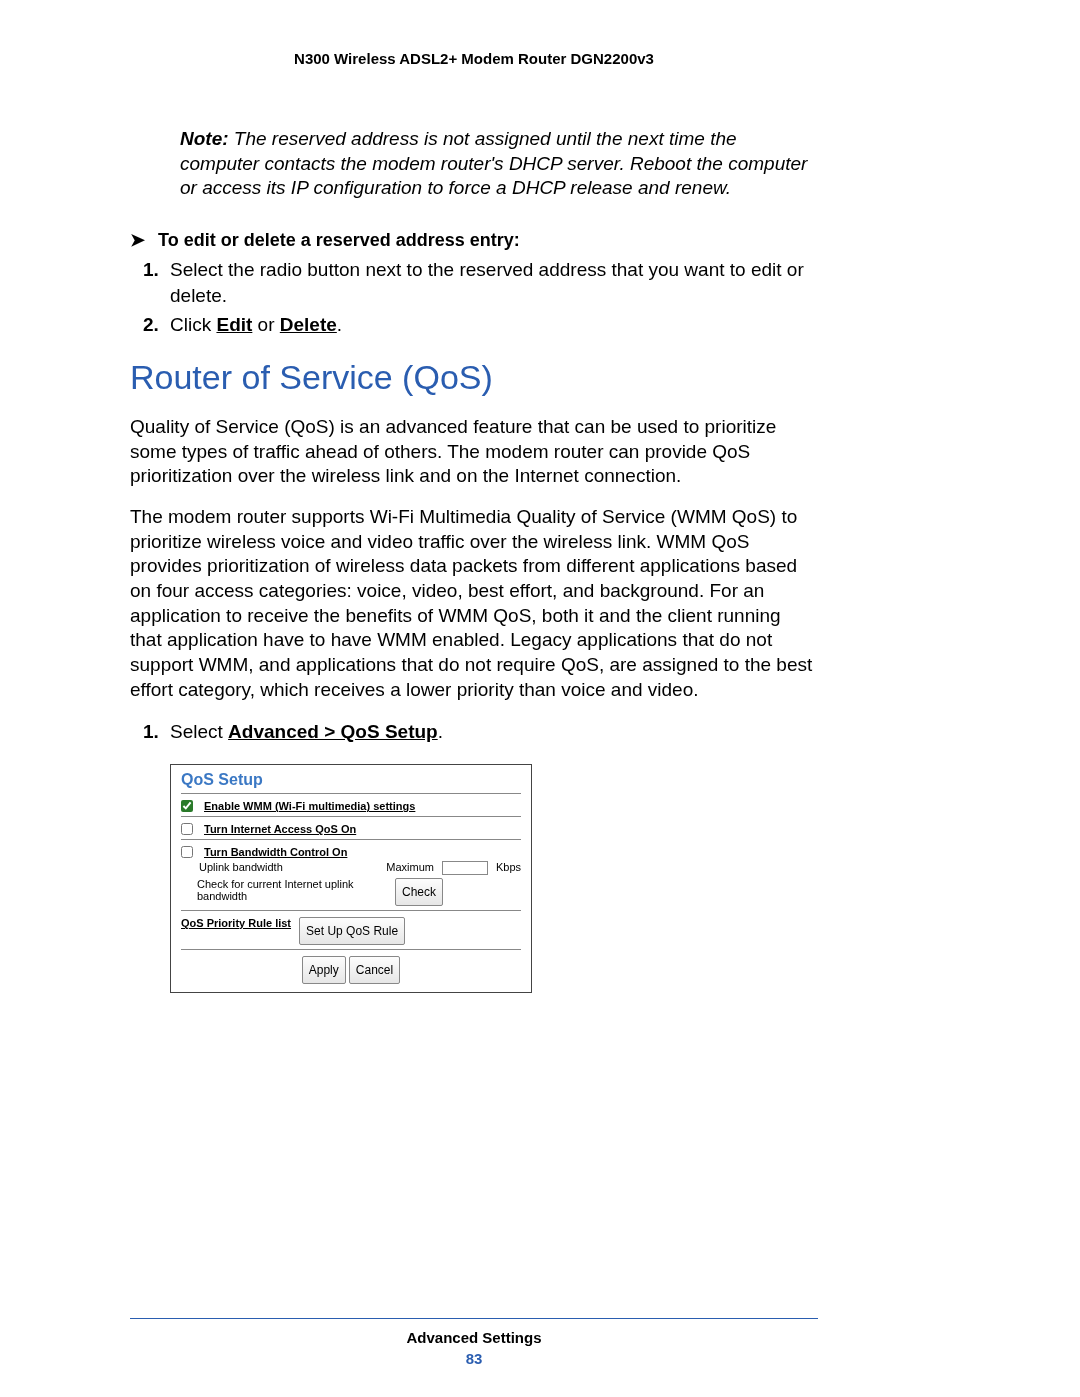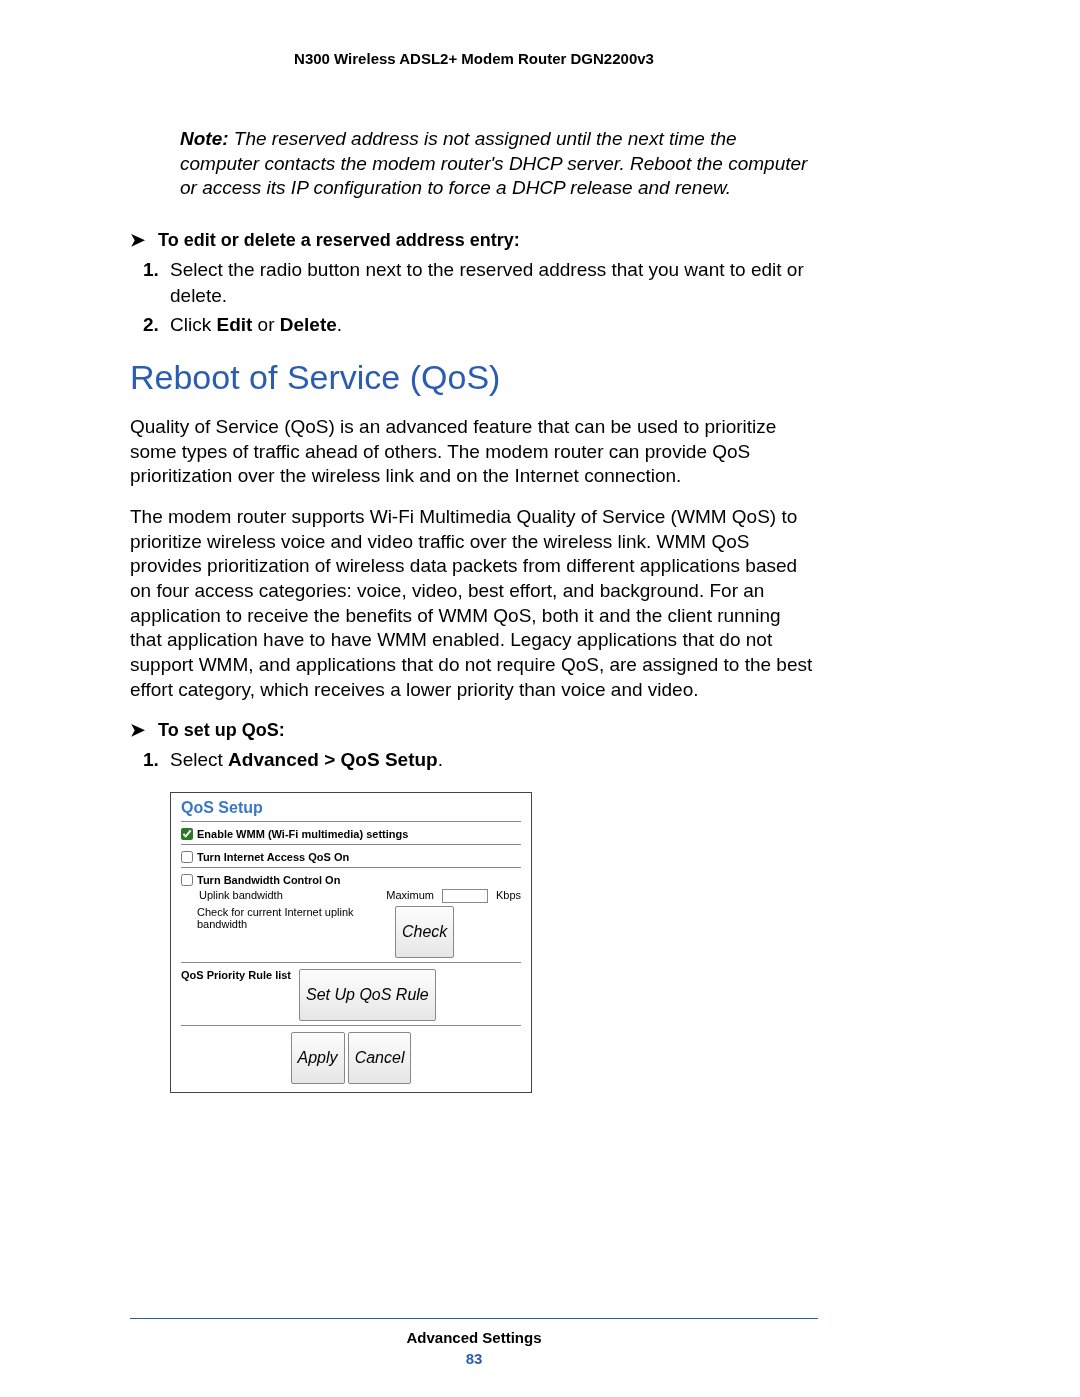--- a/index.html
+++ b/index.html
@@ -61,21 +61,21 @@
     font-weight: normal;
     font-size: 34px;
     margin: 18px 0 18px 0;
     font-family: "Gill Sans", "Segoe UI", Arial, sans-serif;
   }
   p.body {
     font-size: 19px;
     line-height: 1.3;
     margin: 0 4px 16px 0;
   }
-  .bold { font-weight: bold; }
+  .bold { font-weight: bold; text-decoration: underline; }
   
   .panel {
     border: 1px solid #444;
     width: 340px;
     margin-left: 40px;
     padding: 6px 10px 8px 10px;
     font-size: 11px;
     font-family: Arial, sans-serif;
   }
   .panel-title {
@@ -86,42 +86,41 @@
   }
   .panel hr {
     border: none;
     border-top: 1px solid #888;
     margin: 4px 0 6px 0;
   }
   .panel-row {
     margin: 3px 0;
     display: flex;
     align-items: flex-end;
-    gap: 0;
+    gap: 7px;
   }
   .panel-row.indent { margin-left: 18px; }
   .panel-row .lbl { flex: 1; }
   input[type=checkbox] {
     margin: 0 4px 0 0;
     width: 12px; height: 12px;
     accent-color: #2a7a2a;
   }
   .panel input[type=text] {
     width: 42px;
     font-size: 11px;
     padding: 0 1px;
     border: 1px solid #888;
   }
   .panel button {
-    font-size: 16px;
-    padding: 16px 6px;
+    font-size: 12px;
+    padding: 6px 6px;
     background: linear-gradient(#fdfdfd,#e6e6e6);
     border: 1px solid #888;
     border-radius: 2px;
-    font-style: italic;
   }
   .panel .between { display:flex; align-items:flex-start; gap:8px; }
   .panel .btn-row { text-align:center; margin-top:6px; }
   .footer {
     position: absolute;
     left: 0; right: 0;
     bottom: 30px;
     text-align: center;
   }
   .footer-line {
@@ -145,28 +144,25 @@
   <div class="proc-heading">
     <span class="proc-arrow">➤</span><span>To edit or delete a reserved address entry:</span>
   </div>
   <ol class="proc-list">
     <li>Select the radio button next to the reserved address that you want to edit or delete.</li>
     <li>
       <span>Click </span><span class="bold">Edit</span><span> or </span><span class="bold">Delete</span><span>.</span>
     </li>
   </ol>
 
-  <h1 class="section-title">Reboot of Service (QoS)</h1>
+  <h1 class="section-title">Router of Service (QoS)</h1>
 
   <p class="body">Quality of Service (QoS) is an advanced feature that can be used to prioritize some types of traffic ahead of others. The modem router can provide QoS prioritization over the wireless link and on the Internet connection.</p>
   <p class="body">The modem router supports Wi-Fi Multimedia Quality of Service (WMM QoS) to prioritize wireless voice and video traffic over the wireless link. WMM QoS provides prioritization of wireless data packets from different applications based on four access categories: voice, video, best effort, and background. For an application to receive the benefits of WMM QoS, both it and the client running that application have to have WMM enabled. Legacy applications that do not support WMM, and applications that do not require QoS, are assigned to the best effort category, which receives a lower priority than voice and video.</p>
 
-  <div class="proc-heading">
-    <span class="proc-arrow">➤</span><span>To set up QoS:</span>
-  </div>
   <ol class="proc-list">
     <li>
       <span>Select </span><span class="bold">Advanced &gt; QoS Setup</span><span>.</span>
     </li>
   </ol>
 
   <div class="panel">
     <div class="panel-title">QoS Setup</div>
     <hr>
     <div class="panel-row">

